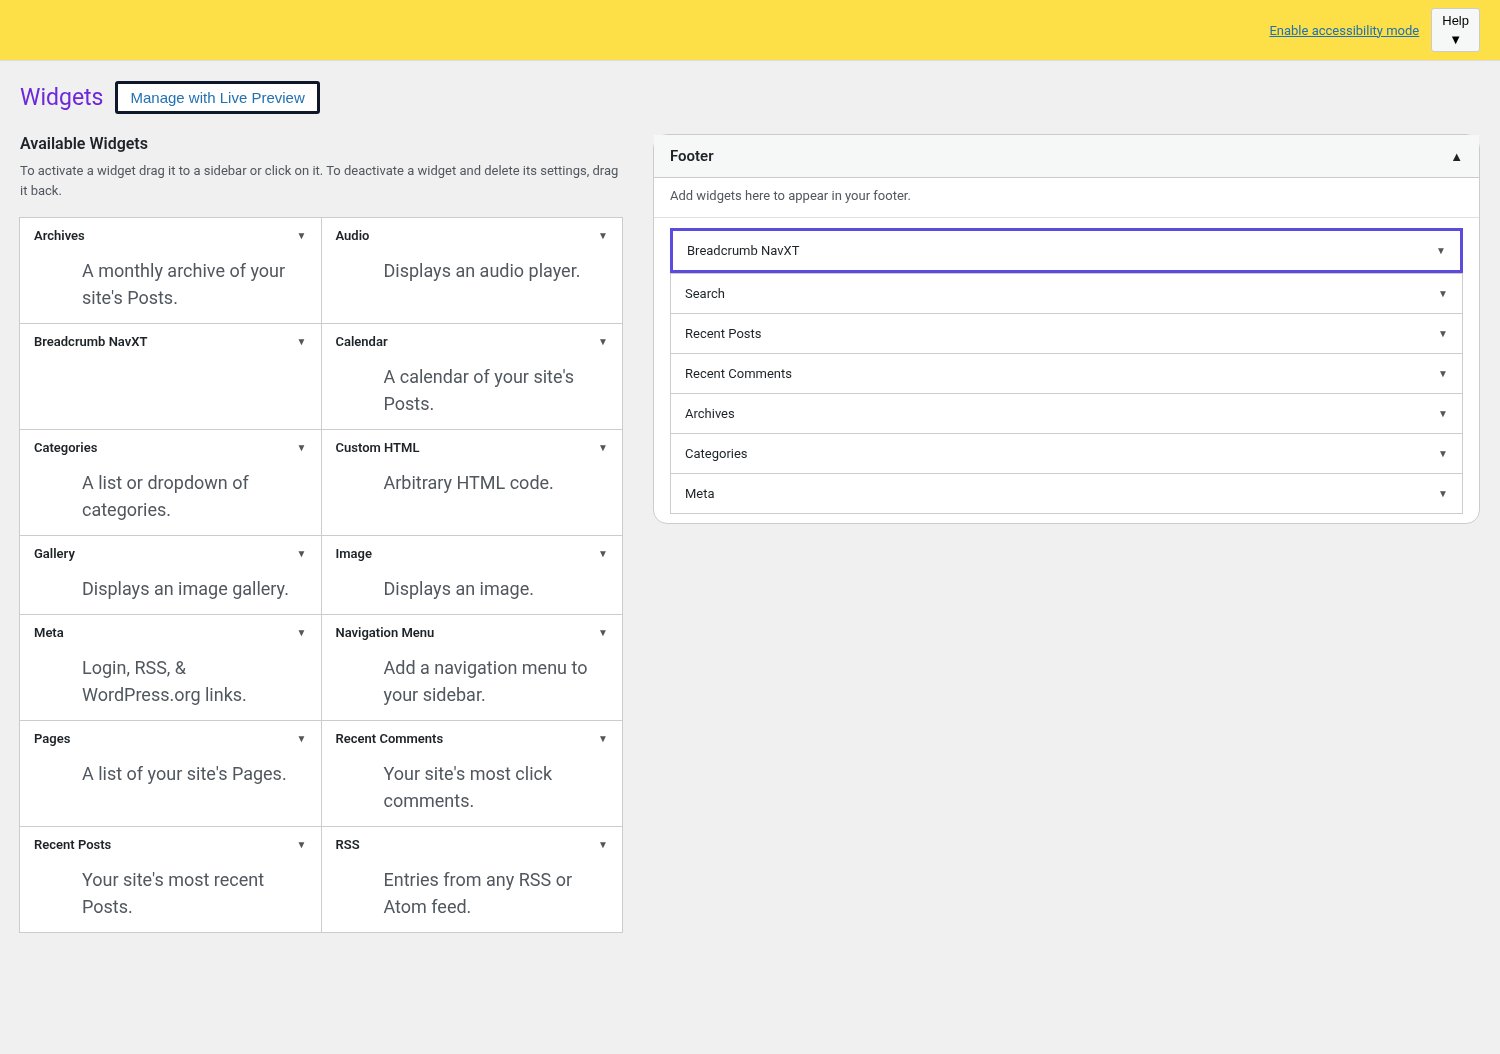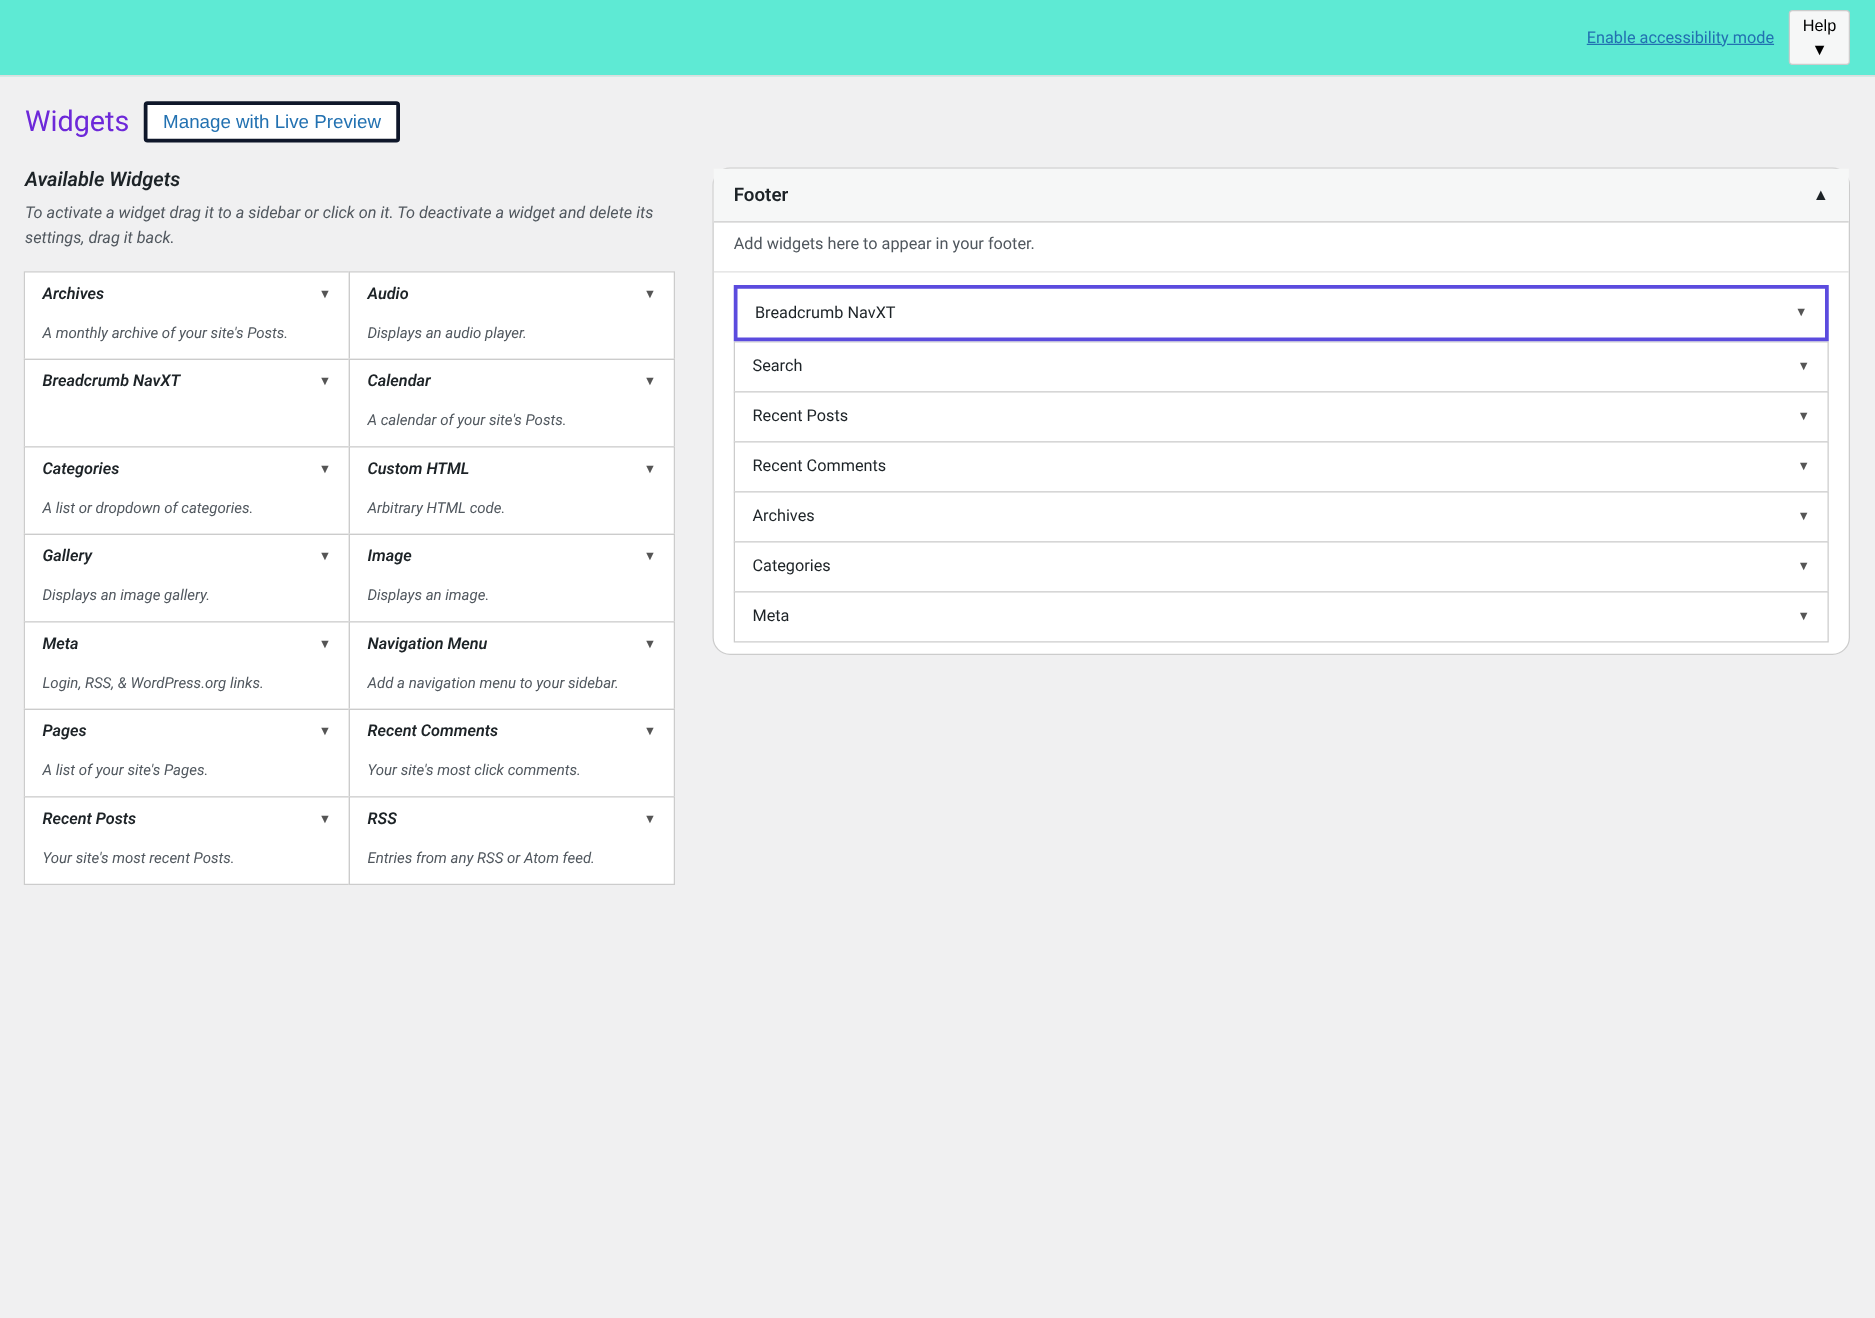--- a/index.html
+++ b/index.html
@@ -3,21 +3,21 @@
   <meta charset="utf-8">
   <style>
     * { box-sizing: border-box; margin: 0; padding: 0; }
     body {
       font-family: -apple-system, BlinkMacSystemFont, "Segoe UI", Roboto, Oxygen, Ubuntu, sans-serif;
       background: #f0f0f1;
       color: #1d2327;
       font-size: 13px;
     }
     .top-bar {
-      background: #5eead4;
+      background: #fde047;
       border-bottom: 1px solid #ddd;
       padding: 8px 20px;
       display: flex;
       justify-content: flex-end;
       align-items: center;
       gap: 12px;
     }
     .enable-accessibility {
       color: #2271b1;
       text-decoration: underline;
@@ -56,23 +56,22 @@
       font-size: 15px;
       cursor: pointer;
     }
     .main-content {
       padding: 10px 20px 20px;
       display: flex;
       gap: 30px;
       align-items: flex-start;
     }
     .left-panel {
-      width: 520px;
+      width: 603px;
       flex-shrink: 0;
-      font-style: italic;
     }
     .available-widgets-title {
       font-size: 16px;
       font-weight: 600;
       margin-bottom: 8px;
     }
     .available-widgets-desc {
       font-size: 13px;
       color: #50575e;
       margin-bottom: 18px;
@@ -94,23 +93,24 @@
       align-items: center;
       padding: 10px 14px;
       cursor: pointer;
     }
     .widget-name {
       font-weight: 600;
       font-size: 13px;
     }
     .widget-desc {
       padding: 4px 14px 12px;
-      font-size: 12px;
+      font-size: 18px;
       color: #50575e;
       line-height: 1.5;
+      margin-left: 48px;
     }
     .chevron-down {
       font-size: 10px;
       color: #555;
     }
     .right-panel {
       flex: 1;
     }
     .footer-section {
       background: #fff;

